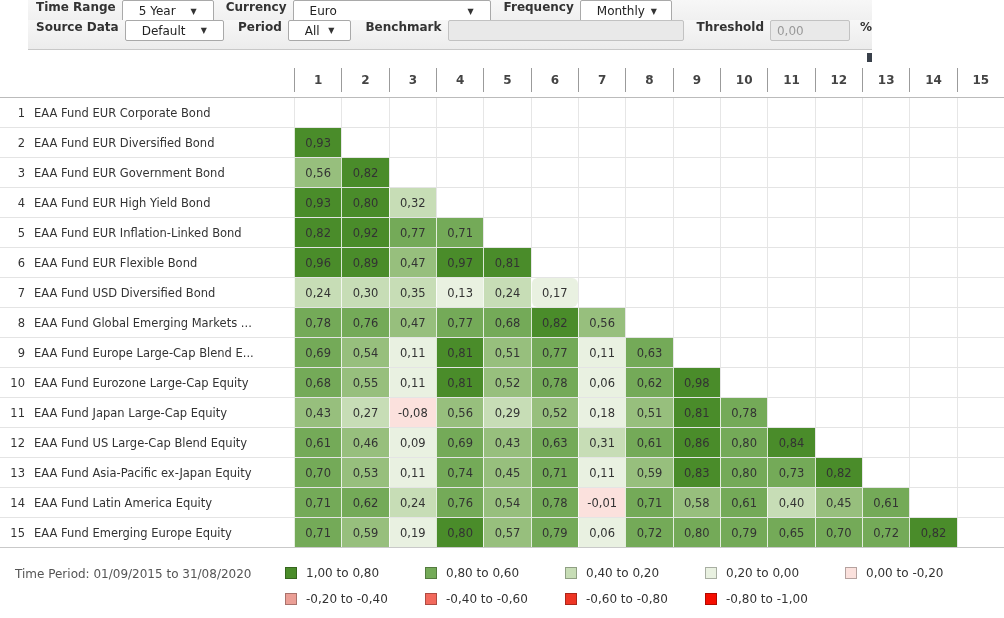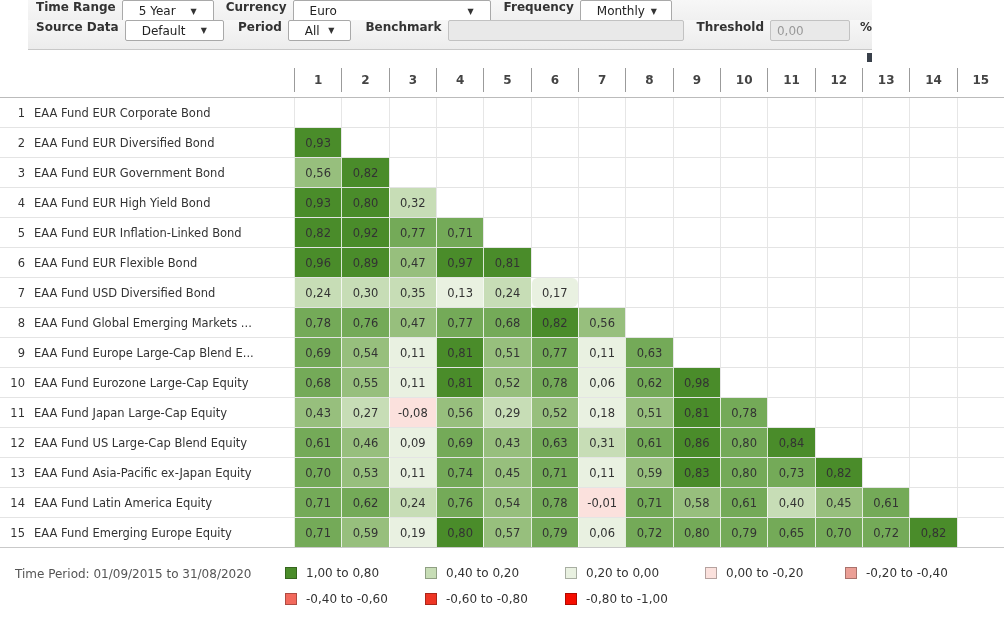--- a/index.html
+++ b/index.html
@@ -427,20 +427,24 @@
   </div>
 
   <div class="legendarea">
     <div class="timeperiod">Time Period: 01/09/2015 to 31/08/2020</div>
     <div class="legendgrid" id="legend-grid">
         <div class="litem">
     <span class="swatch" style="background: rgb(74, 140, 42);"></span>
     <span>1,00 to 0,80</span>
   </div>
         <div class="litem">
+    <span class="swatch" style="background: rgb(116, 170, 88);"></span>
+    <span>0,80 to 0,60</span>
+  </div>
+        <div class="litem">
     <span class="swatch" style="background: rgb(199, 221, 182);"></span>
     <span>0,40 to 0,20</span>
   </div>
         <div class="litem">
     <span class="swatch" style="background: rgb(233, 241, 225);"></span>
     <span>0,20 to 0,00</span>
   </div>
         <div class="litem">
     <span class="swatch" style="background: rgb(251, 225, 221);"></span>
     <span>0,00 to -0,20</span>

